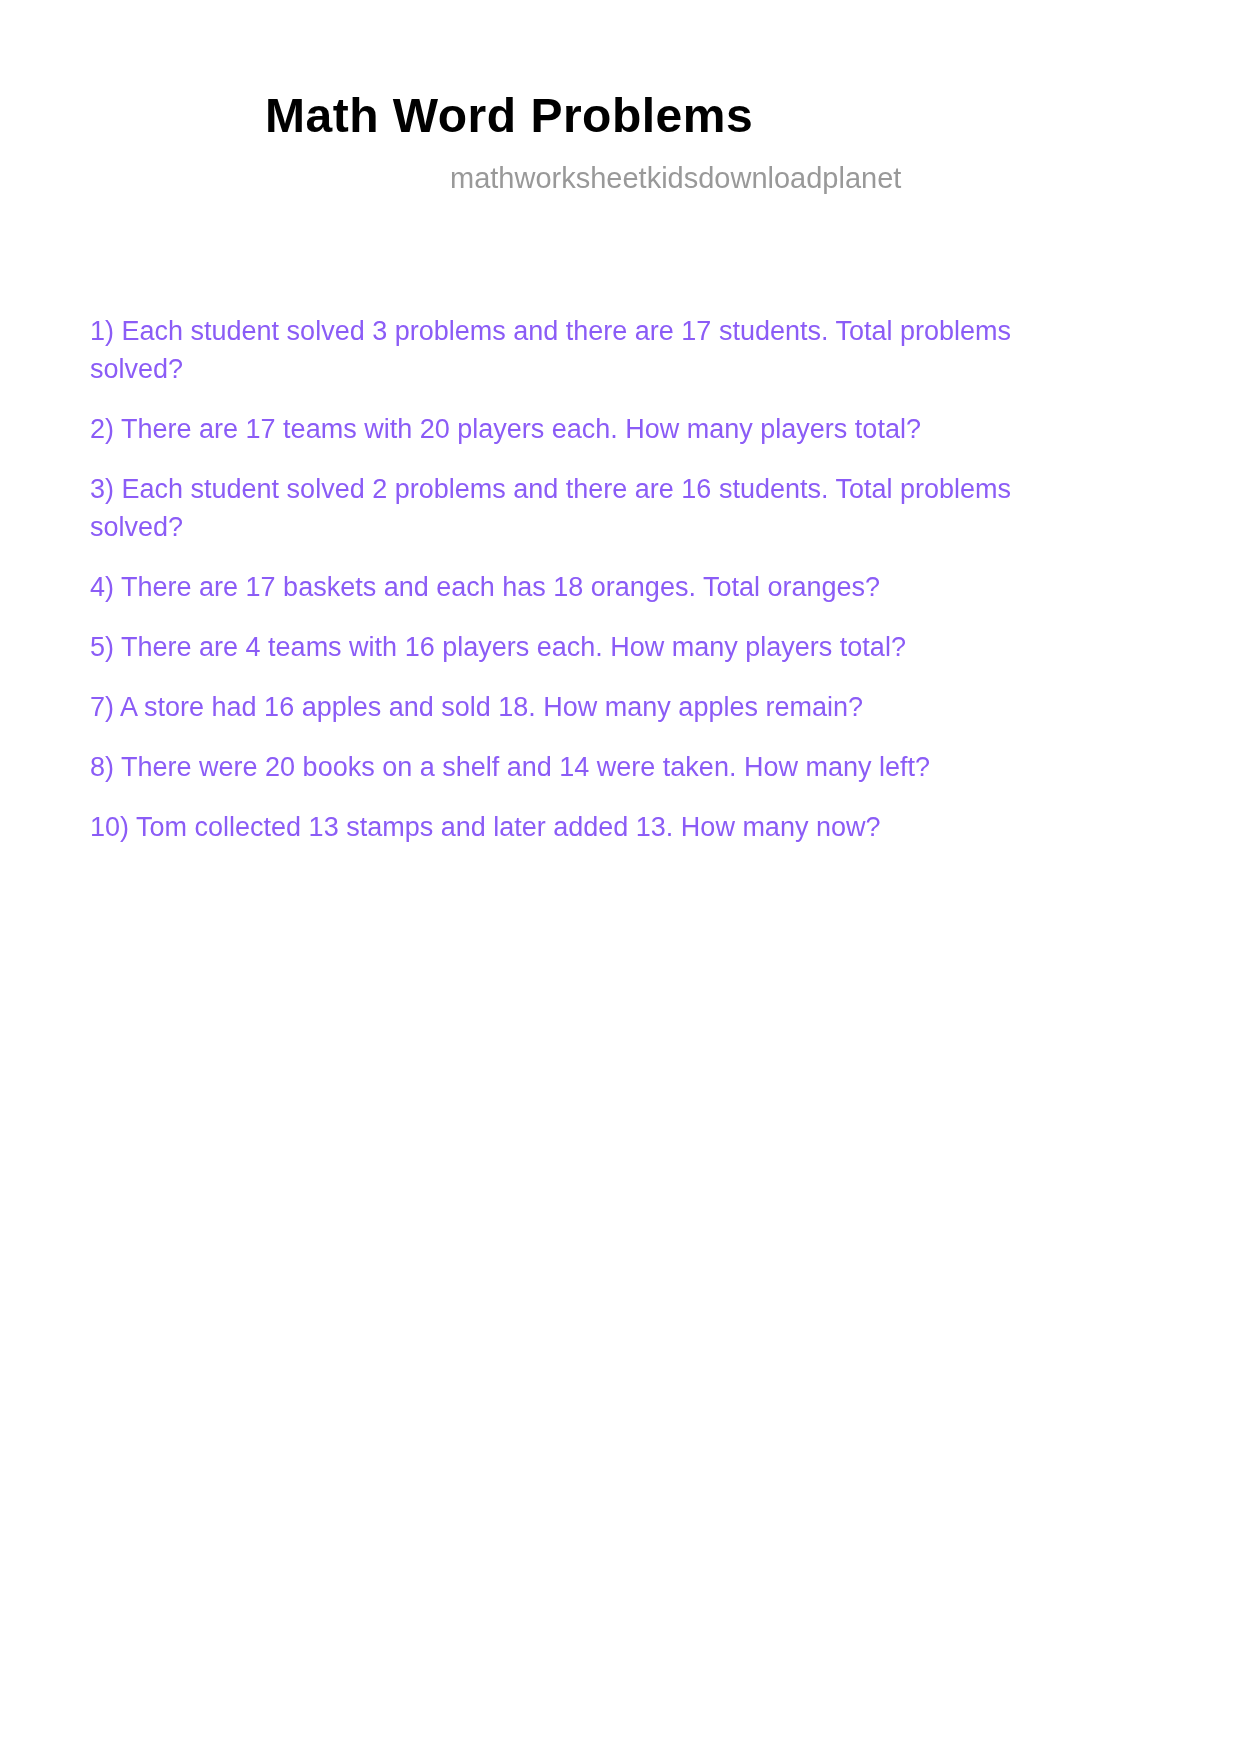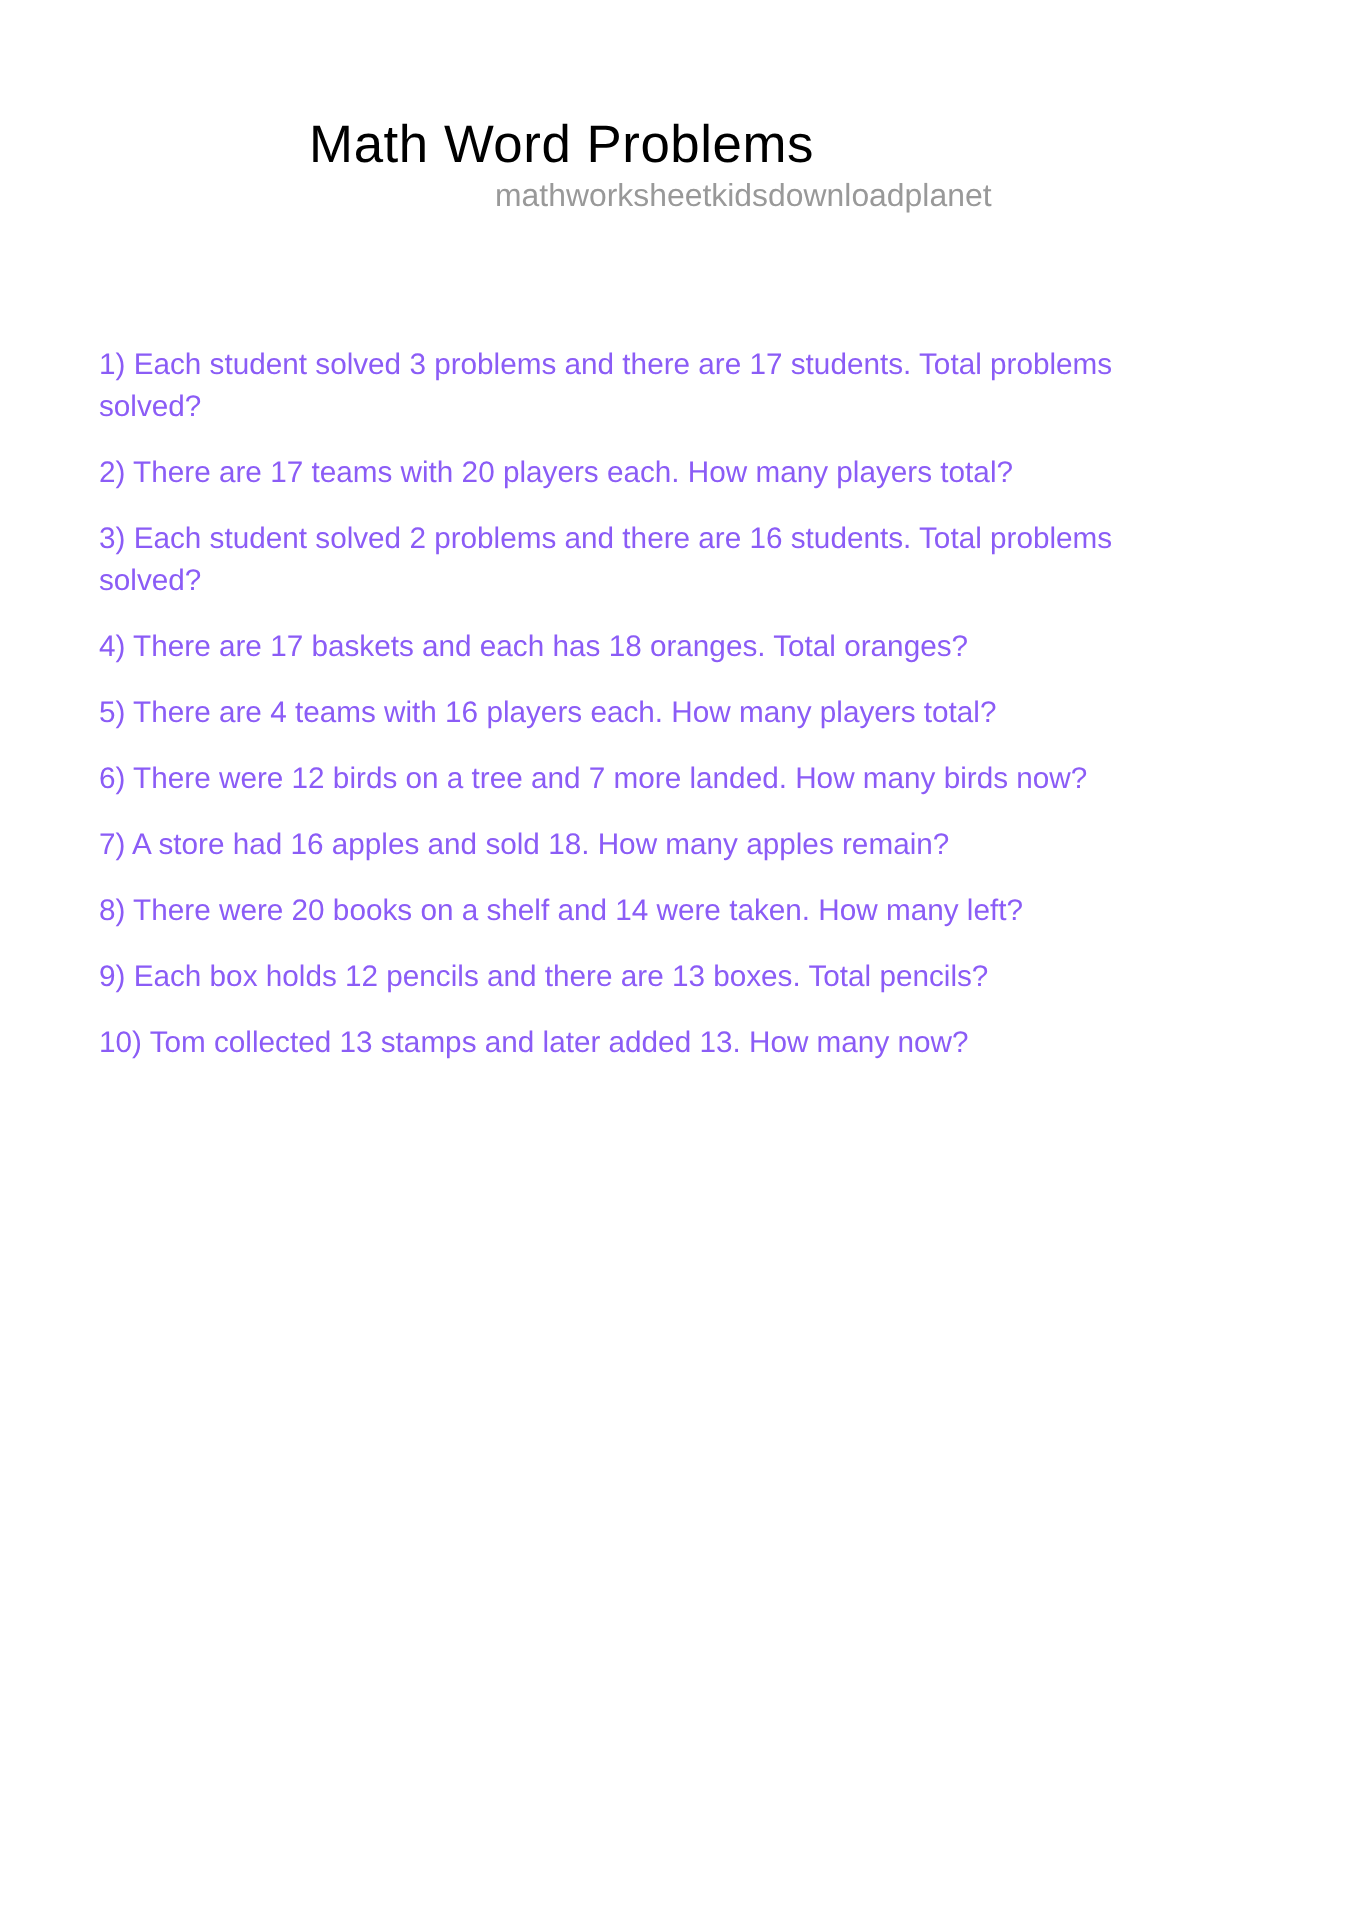--- a/index.html
+++ b/index.html
@@ -10,26 +10,26 @@
   .page {
     position: relative;
     width: 1240px;
     height: 1754px;
     background: #ffffff;
     overflow: hidden;
     font-family: "Liberation Sans", sans-serif;
     color: #000000;
   }
   .title {
-    margin: 16px;
+    margin: 0;
     position: absolute;
     top: 88px;
     left: 265px;
     font-size: 48px;
-    font-weight: 400;
+    font-weight: 700;
     color: #000000;
     letter-spacing: 0.5px;
     white-space: nowrap;
   }
   .subtitle {
     position: absolute;
     top: 162px;
     left: 450px;
     font-size: 29px;
     color: #999999;
@@ -53,19 +53,17 @@
 
 <div class="page">
   <h1 class="title">Math Word Problems</h1>
   <div class="subtitle">mathworksheetkidsdownloadplanet</div>
   <div class="problems">
     <p class="problem">1) Each student solved 3 problems and there are 17 students. Total problems solved?</p>
     <p class="problem">2) There are 17 teams with 20 players each. How many players total?</p>
     <p class="problem">3) Each student solved 2 problems and there are 16 students. Total problems solved?</p>
     <p class="problem">4) There are 17 baskets and each has 18 oranges. Total oranges?</p>
     <p class="problem">5) There are 4 teams with 16 players each. How many players total?</p>
-    <p class="problem">6) There were 12 birds on a tree and 7 more landed. How many birds now?</p>
     <p class="problem">7) A store had 16 apples and sold 18. How many apples remain?</p>
     <p class="problem">8) There were 20 books on a shelf and 14 were taken. How many left?</p>
-    <p class="problem">9) Each box holds 12 pencils and there are 13 boxes. Total pencils?</p>
     <p class="problem">10) Tom collected 13 stamps and later added 13. How many now?</p>
   </div>
 </div>
 
 </body></html>

